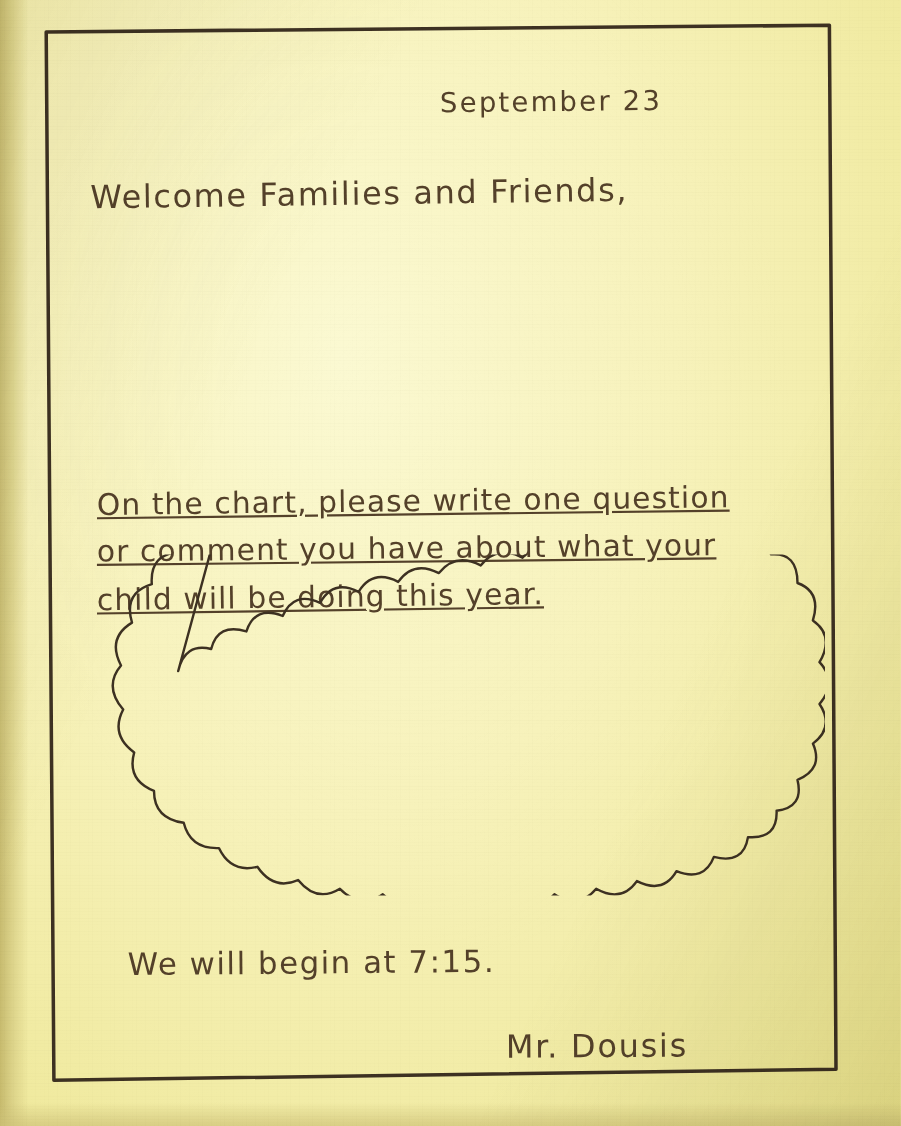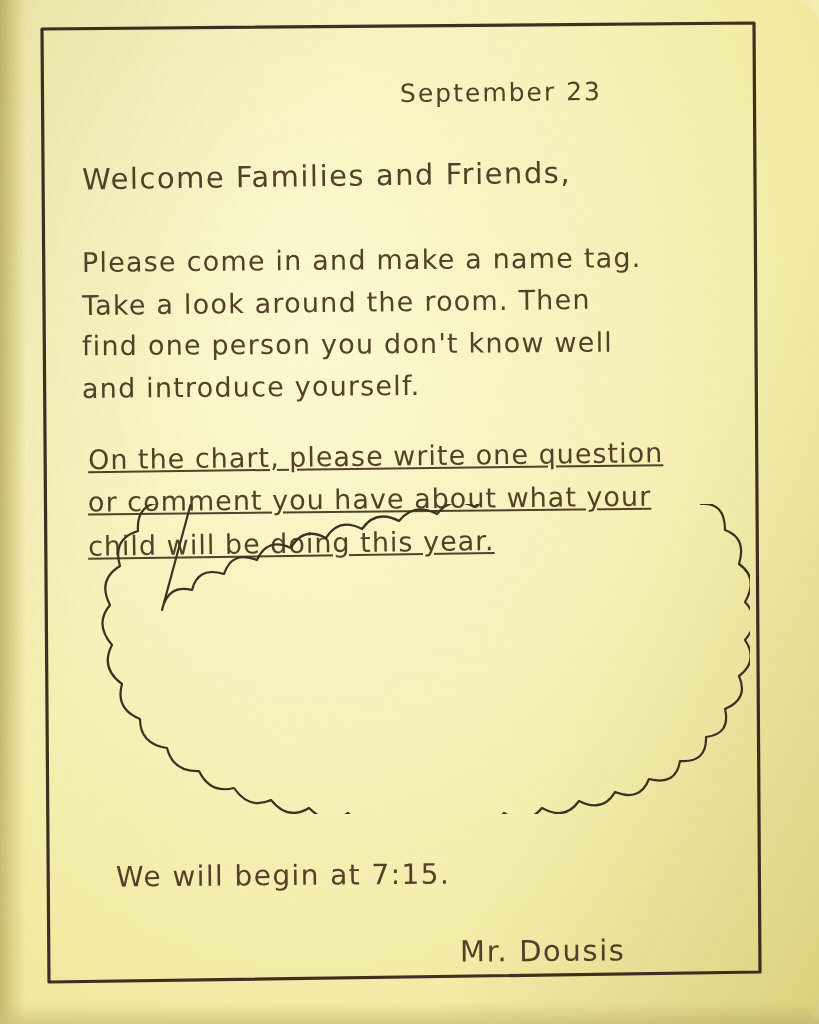--- a/index.html
+++ b/index.html
@@ -14,21 +14,20 @@
     overflow: hidden;
   }
 
   
   .poster {
     position: relative;
     width: 819px;
     height: 1024px;
     background:
       radial-gradient(ellipse at 38% 32%, #fbf9d2 0%, #f7f2bb 42%, #ece58f 100%);
-    border-radius: 26px;
   }
 
   
   .poster::after {
     content: "";
     position: absolute;
     inset: 0;
     pointer-events: none;
     background:
       radial-gradient(ellipse at 45% 38%, rgba(255,255,255,0.30) 0%, rgba(255,255,255,0.0) 55%),
@@ -179,26 +178,20 @@
       <path d="M6 9 L718 3 L724 952 L13 962 Z" stroke="#3d3122" stroke-width="3.2" fill="none" stroke-linejoin="round"></path>
     </svg>
   </div>
 
   <div class="content">
 
     <div class="date handwriting">September 23</div>
 
     <div class="greeting handwriting">Welcome Families and Friends,</div>
 
-    <div class="para1 handwriting">
-      <span class="l1">Please come in and make a name tag.</span>
-      <span class="l2">Take a look around the room. Then</span>
-      <span class="l3">find one person you don't know well</span>
-      <span class="l4">and introduce yourself.</span>
-    </div>
 
     <div class="para2 handwriting">
       <span class="l1">On the chart, please write one question</span>
       <span class="l2">or comment you have about what your</span>
       <span class="l3">child will be doing this year.</span>
     </div>
 
     <div class="cloud">
       <svg width="680" height="310" viewBox="0 0 680 310" fill="none" xmlns="http://www.w3.org/2000/svg">
         <path d="

